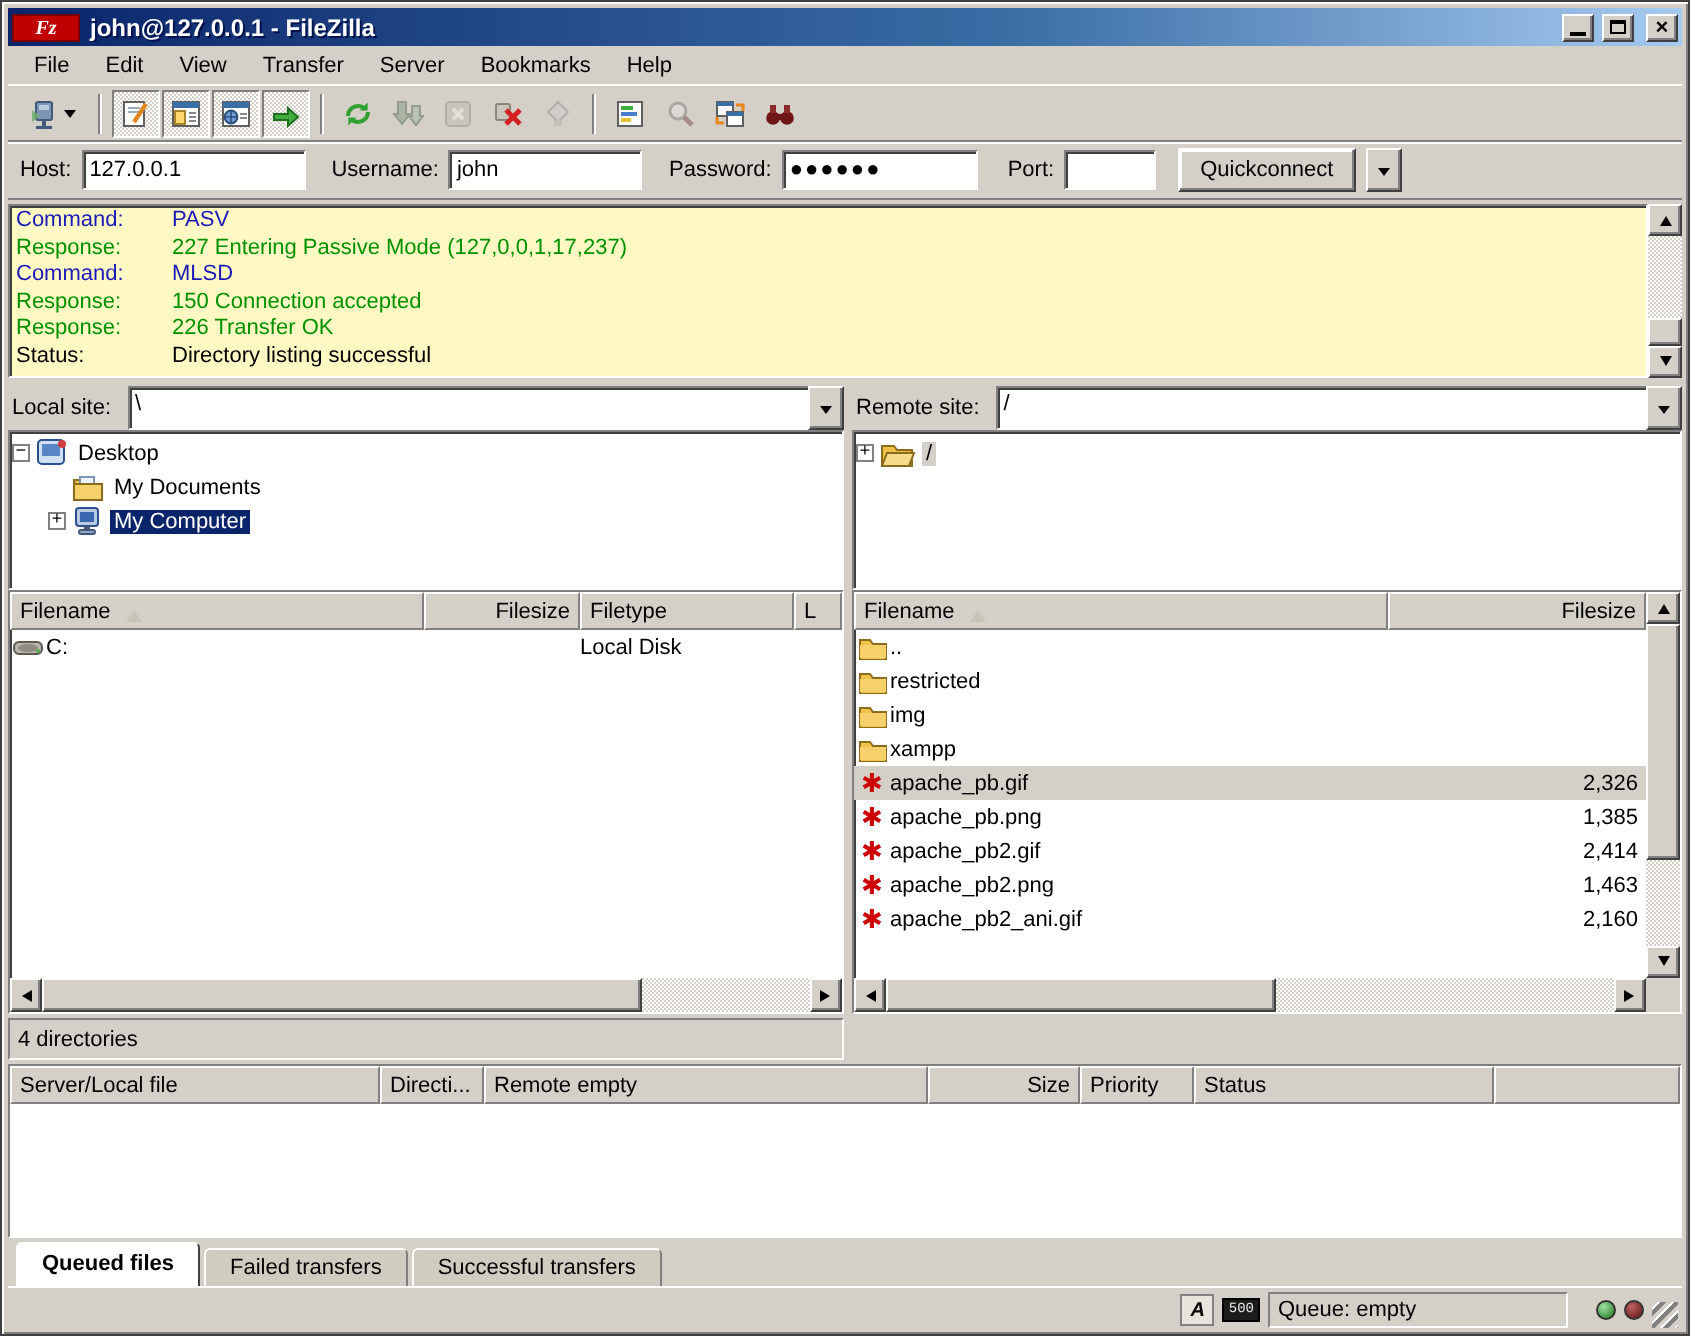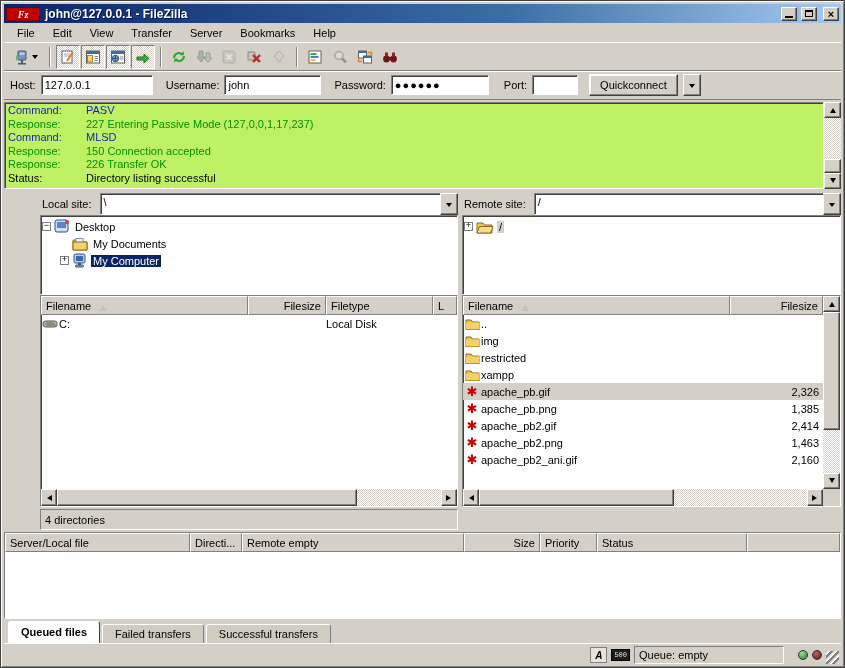--- a/index.html
+++ b/index.html
@@ -78,21 +78,21 @@
   }
   .combo-drop {
     width:18px; height:22px; background:#d4d0c8;
     border:1px solid; border-color:#fff #404040 #404040 #fff;
     box-shadow: inset -1px -1px 0 #808080;
     display:flex; align-items:center; justify-content:center;
   }
   
   .log-wrap { flex:0 0 87px; height:87px; margin-top:2px; display:flex; }
   .log {
-    flex:1; background:#bef264; border:1px solid; border-color:#808080 #fff #fff #808080;
+    flex:1; background:#fef9c3; border:1px solid; border-color:#808080 #fff #fff #808080;
     box-shadow: inset 1px 1px 0 #404040;
     padding:1px 3px; overflow:hidden;
   }
   .log-line { display:flex; height:13.5px; line-height:13.5px; white-space:nowrap; }
   .log-label { width:78px; flex:0 0 78px; }
   .c-command { color:#1a1ab8; }
   .c-response { color:#009100; }
   .c-status { color:#000; }
   
   .vscroll { width:17px; flex:0 0 17px; display:flex; flex-direction:column;
@@ -102,21 +102,21 @@
   .sb-btn { width:17px; height:16px; flex:0 0 auto; background:#d4d0c8;
     border:1px solid; border-color:#fff #404040 #404040 #fff; box-shadow: inset -1px -1px 0 #808080;
     display:flex; align-items:center; justify-content:center; }
   .hscroll .sb-btn { width:16px; height:17px; }
   .sb-thumb { background:#d4d0c8; border:1px solid; border-color:#fff #404040 #404040 #fff; box-shadow: inset -1px -1px 0 #808080; }
   .tri-up { width:0;height:0;border:3px solid transparent;border-bottom:5px solid #000; margin-bottom:2px;}
   .tri-down { width:0;height:0;border:3px solid transparent;border-top:5px solid #000; margin-top:2px;}
   .tri-left { width:0;height:0;border:3px solid transparent;border-right:5px solid #000; margin-right:2px;}
   .tri-right { width:0;height:0;border:3px solid transparent;border-left:5px solid #000; margin-left:2px;}
   
-  .panes { display:flex; gap:4px;margin-left:36px; }
+  .panes { display:flex; gap:4px; }
   .trees { flex:0 0 102px; height:102px; margin-top:4px; }
   .pane-l { width:418px; flex:0 0 418px; display:flex; flex-direction:column; }
   .pane-r { flex:1; display:flex; flex-direction:column; }
   .site-row { height:22px; flex:0 0 22px; display:flex; align-items:center; gap:4px; }
   .site-label { padding:0 4px 0 2px; }
   .site-combo { flex:1; display:flex; }
   .site-combo .field { flex:1; height:22px; border-right:none; }
   .tree-body {
     flex:1; background:#fff; border:1px solid; border-color:#808080 #fff #fff #808080;
     box-shadow: inset 1px 1px 0 #404040; padding:2px 1px; overflow:hidden;
@@ -567,31 +567,31 @@
                   <span class="fname">..</span>
                   <span class="fsize"></span>
                 </div>
                 <div class="lrow">
                   <span class="ficon">
                       <svg width="15" height="12" viewBox="0 0 15 12">
                         <path d="M1 2h5l1.5 2H14v8H1z" fill="#f0c24a" stroke="#8a6d1c"></path>
                         <path d="M1 4.5h13V11H1z" fill="#f6d06a"></path>
                       </svg>
                     </span>
-                  <span class="fname">img</span>
+                  <span class="fname">restricted</span>
                   <span class="fsize"></span>
                 </div>
                 <div class="lrow">
                   <span class="ficon">
                       <svg width="15" height="12" viewBox="0 0 15 12">
                         <path d="M1 2h5l1.5 2H14v8H1z" fill="#f0c24a" stroke="#8a6d1c"></path>
                         <path d="M1 4.5h13V11H1z" fill="#f6d06a"></path>
                       </svg>
                     </span>
-                  <span class="fname">restricted</span>
+                  <span class="fname">img</span>
                   <span class="fsize"></span>
                 </div>
                 <div class="lrow">
                   <span class="ficon">
                       <svg width="15" height="12" viewBox="0 0 15 12">
                         <path d="M1 2h5l1.5 2H14v8H1z" fill="#f0c24a" stroke="#8a6d1c"></path>
                         <path d="M1 4.5h13V11H1z" fill="#f6d06a"></path>
                       </svg>
                     </span>
                   <span class="fname">xampp</span>

